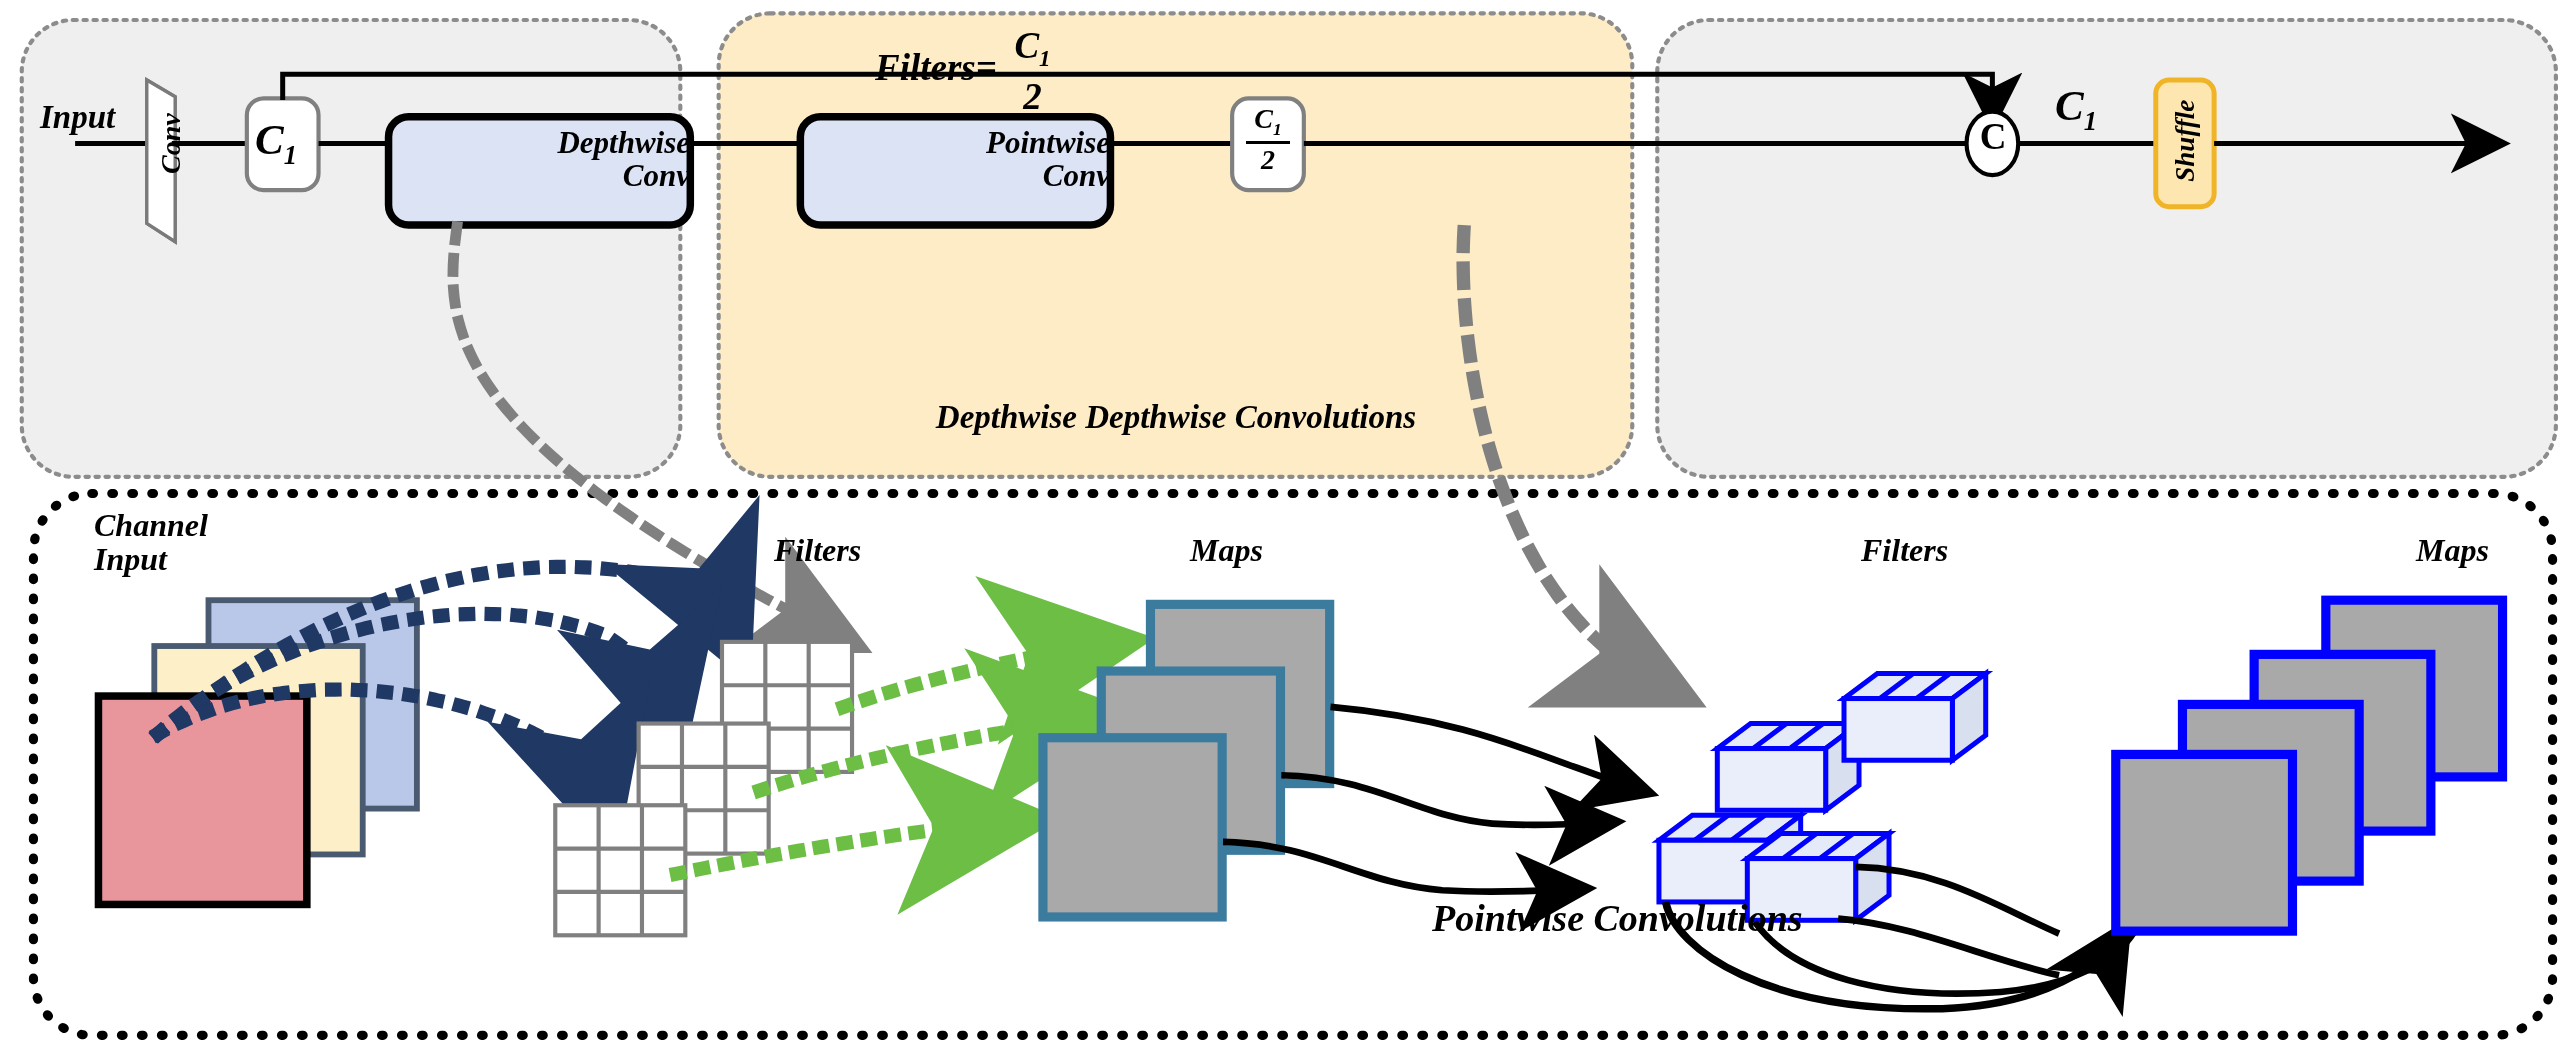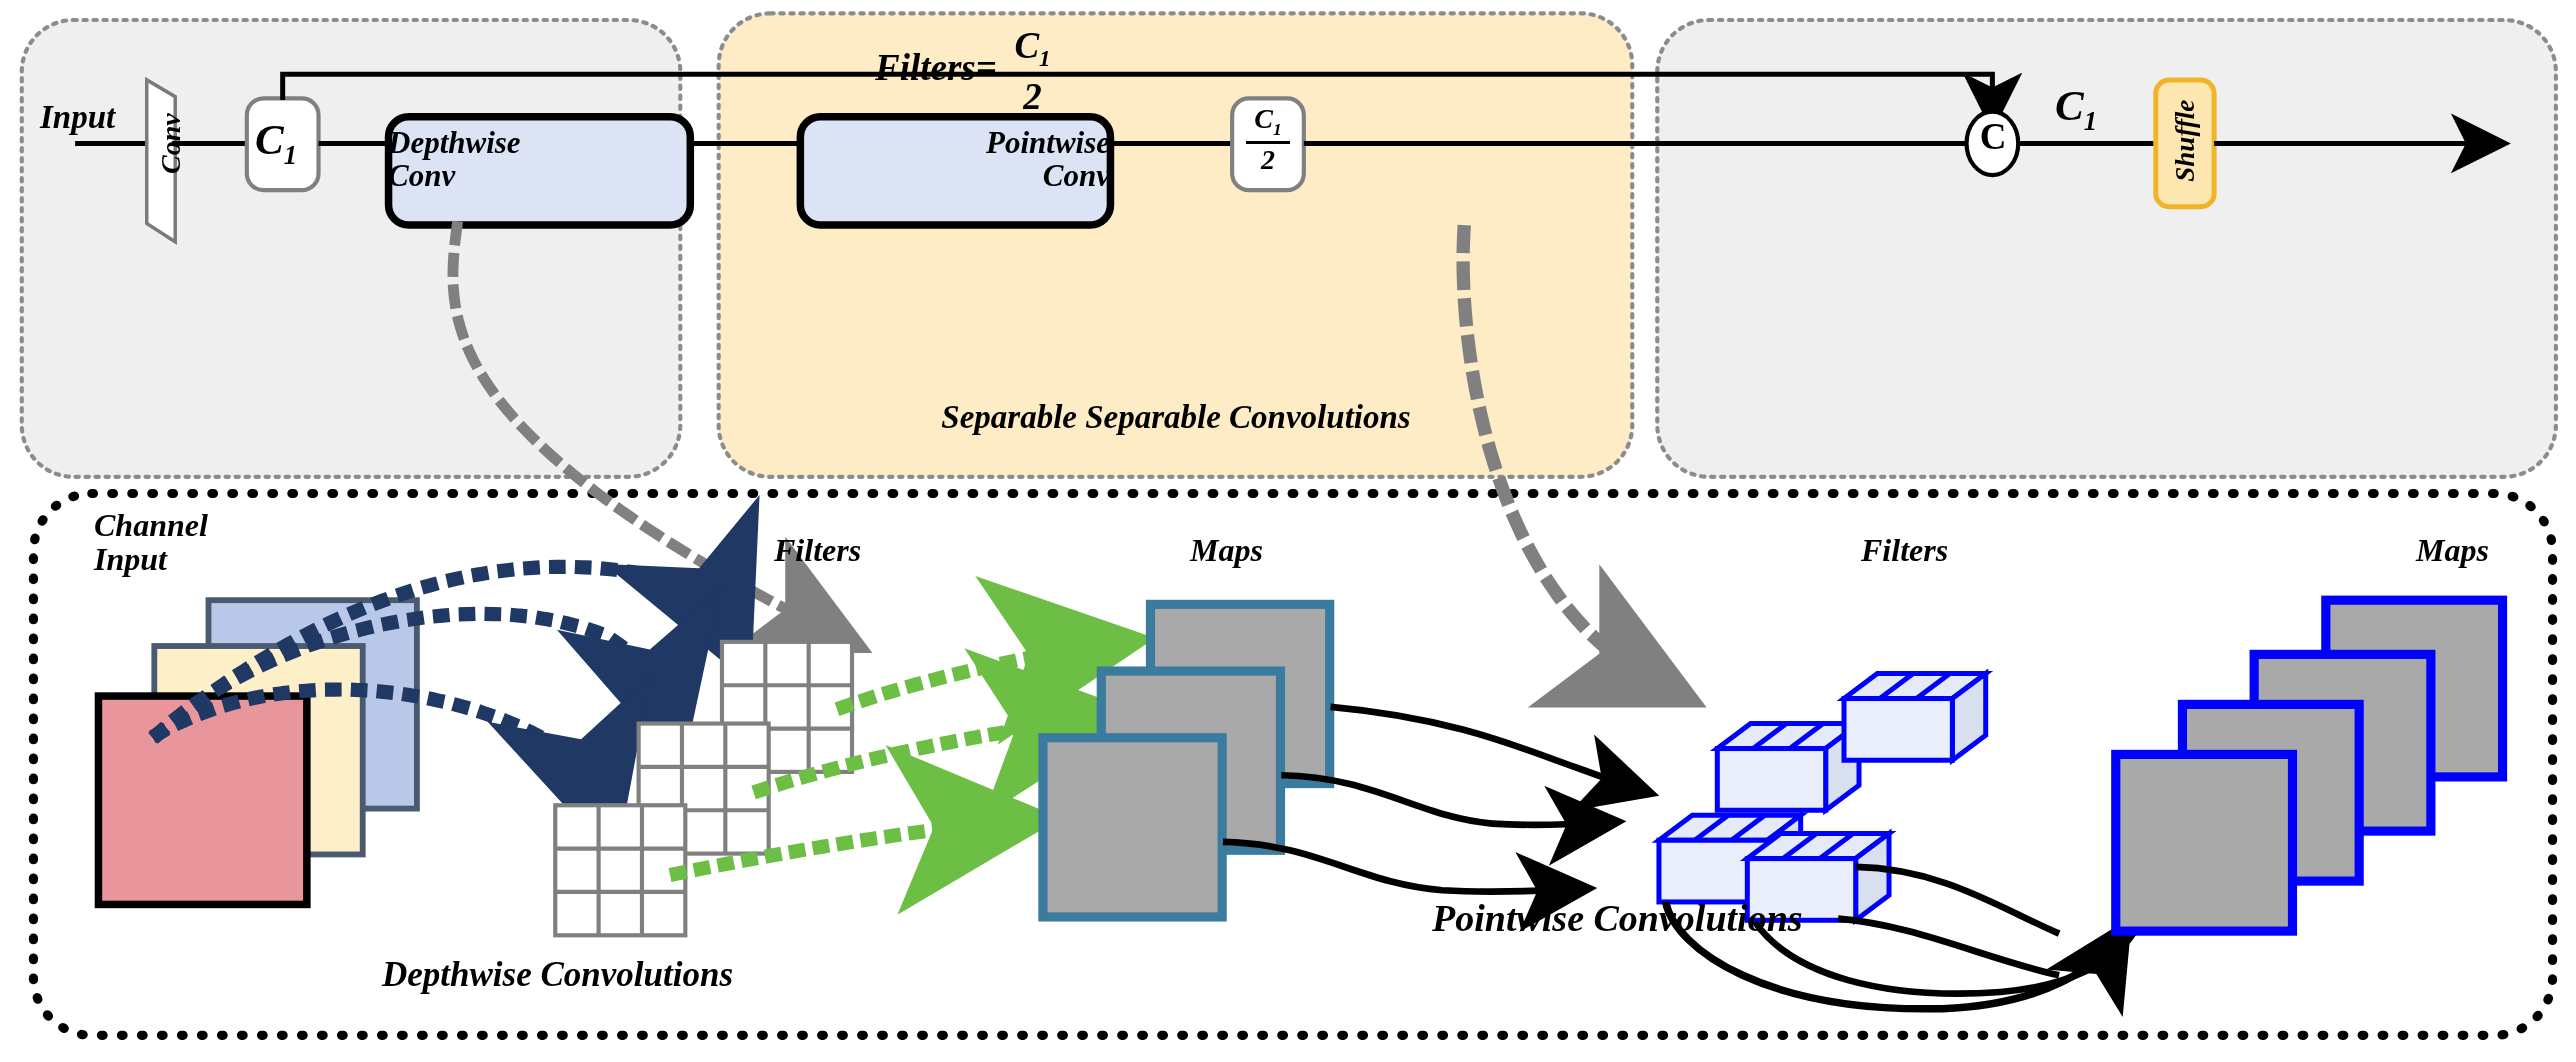--- a/index.html
+++ b/index.html
@@ -169,31 +169,31 @@
   </div>
 
   <div class="lbl" style="left:875px; top:27px; font-size:37px;">
     <span>Filters=</span>
     <span class="frac">
       <span class="num"><span>C</span><span class="sub">1</span></span>
       <span class="den">2</span>
     </span>
   </div>
 
-  <div class="lbl" style="left:388px; top:127px; width:302px; text-align:left; font-size:31px;">
+  <div class="lbl" style="left:388px; top:127px; width:302px; text-align:right; font-size:31px;">
     <div>Depthwise</div>
     <div>Conv</div>
   </div>
 
   <div class="lbl" style="left:800px; top:127px; width:310px; text-align:right; font-size:31px;">
     <div>Pointwise</div>
     <div>Conv</div>
   </div>
 
-  <div class="lbl" style="left:719px; top:400px; width:914px; text-align:center; font-size:33px;">Separable Separable Convolutions</div>
+  <div class="lbl" style="left:719px; top:400px; width:914px; text-align:center; font-size:33px;">Depthwise Depthwise Convolutions</div>
 
   <div class="lbl" style="left:1232px; top:104px; width:72px; text-align:center; font-size:28px;">
     <span class="frac">
       <span class="num"><span>C</span><span class="sub">1</span></span>
       <span class="den">2</span>
     </span>
   </div>
 
   <div class="lbl" style="left:1967px; top:118px; width:52px; text-align:center; font-size:37px; font-style:normal;">C</div>
 
@@ -209,18 +209,17 @@
   </div>
 
   <div class="lbl" style="left:774px; top:534px; font-size:32px;">Filters</div>
 
   <div class="lbl" style="left:1190px; top:534px; font-size:32px;">Maps</div>
 
   <div class="lbl" style="left:1861px; top:534px; font-size:32px;">Filters</div>
 
   <div class="lbl" style="left:2416px; top:534px; font-size:32px;">Maps</div>
 
-  <div class="lbl" style="left:382px; top:957px; font-size:35px;">Depthwise Convolutions</div>
 
   <div class="lbl" style="left:1432px; top:899px; font-size:38px;">Pointwise Convolutions</div>
 
 </div>
 
 
 </body></html>

